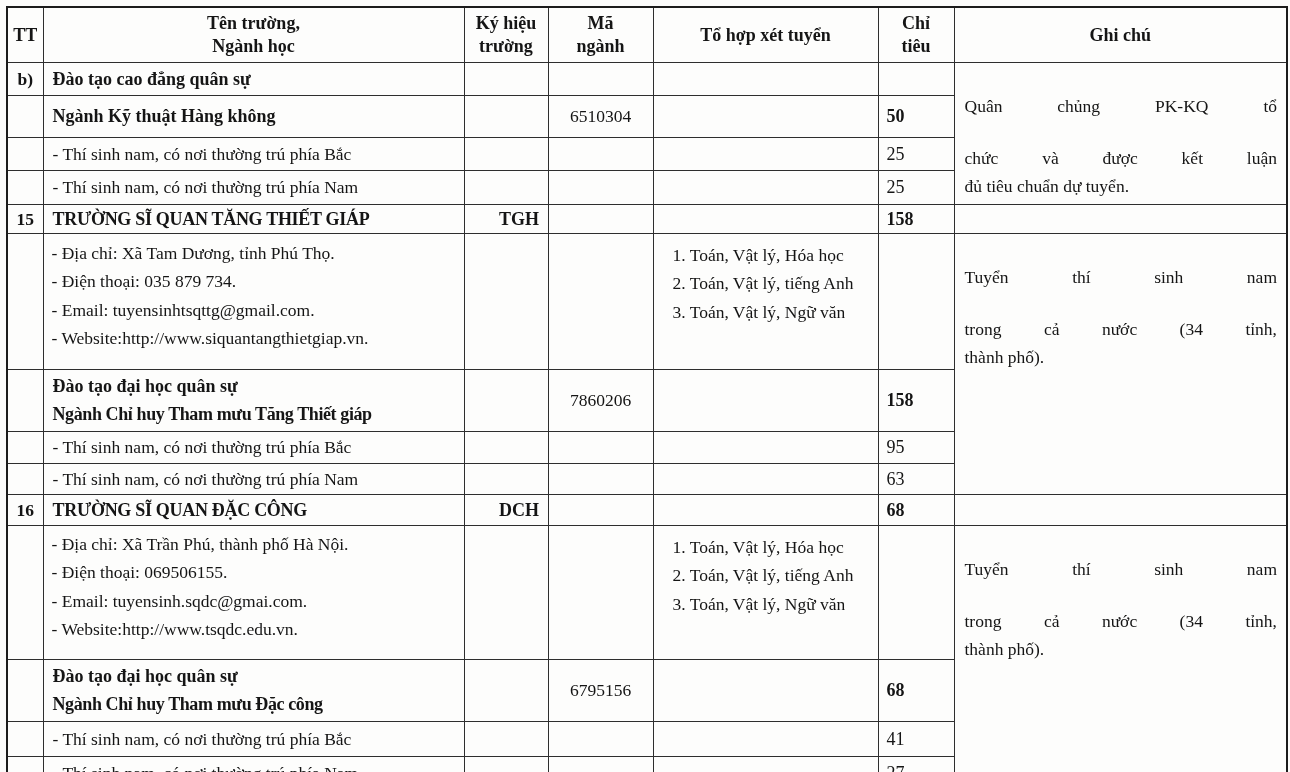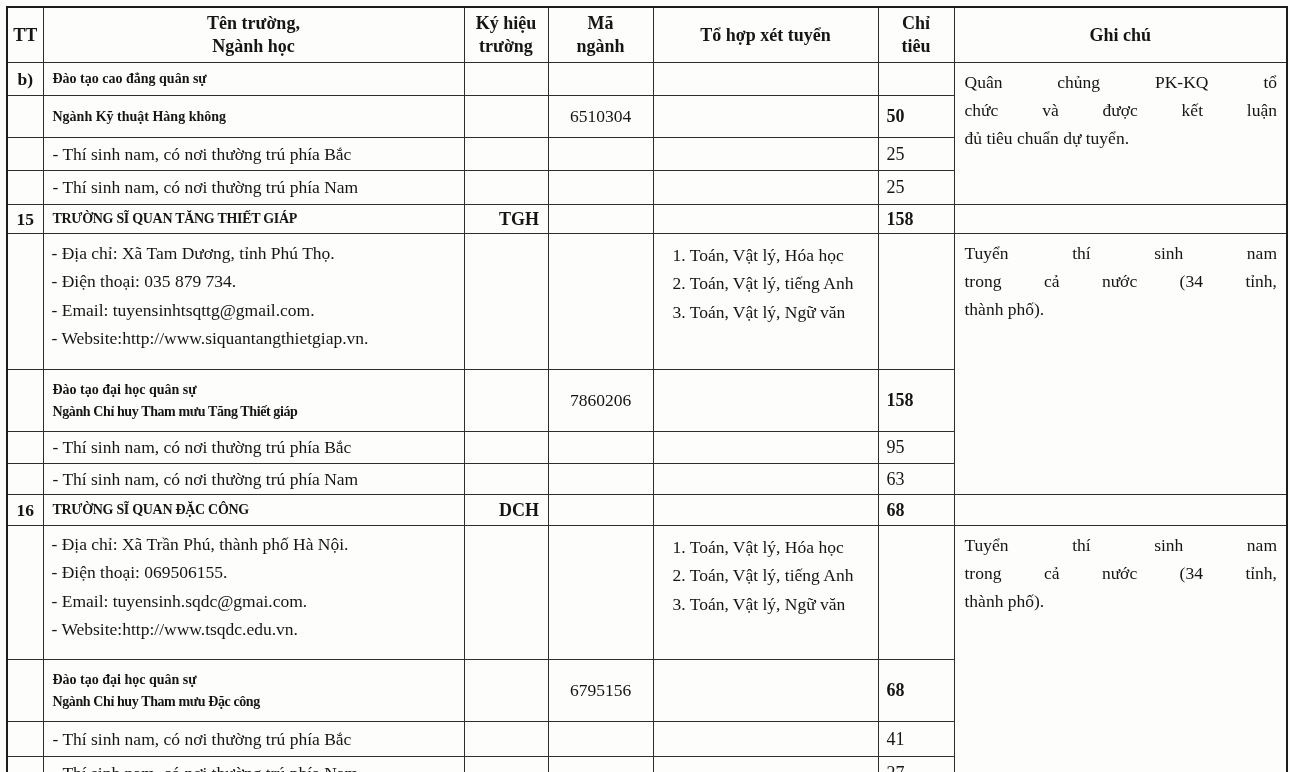--- a/index.html
+++ b/index.html
@@ -31,31 +31,31 @@
     font-weight:bold;font-size:18px;text-align:center;
     line-height:1.28;padding:4px 4px;
   }
   
   td.c-tt{text-align:center;font-weight:bold;padding:1px 2px;}
   td.c-code{text-align:center;font-weight:bold;font-size:18px;padding-left:34px;}
   td.c-major{text-align:center;}
   td.c-quota{text-align:left;font-size:18px;}
   td.c-quota.bold{font-weight:bold;}
   td.c-name{padding-left:9px;}
-  td.c-name.bold{font-weight:bold;font-size:14px;}
+  td.c-name.bold{font-weight:bold;font-size:18px;}
   td.c-name .upper{letter-spacing:-0.3px;}
   td.c-name .cond{letter-spacing:-0.4px;}
   td.c-name.two-line{line-height:1.55;}
   
   td.c-contact{line-height:1.62;padding-top:4px;padding-bottom:16px;}
   
   td.c-combo{vertical-align:top;padding-top:7px;line-height:1.62;padding-left:19px;}
   
   td.c-note{vertical-align:top;padding:5px 9px 4px 10px;line-height:1.6;}
-  .jl{text-align:justify;text-align-last:justify;}
+  .jl{text-align:justify;text-align-last:justify;margin-top:24px;}
   .jl-last{text-align:left;}
 </style>
 </head>
 <body>
 
 <div class="page">
 <table class="doc">
   <colgroup>
     <col style="width:36px">
         <col style="width:421px">

